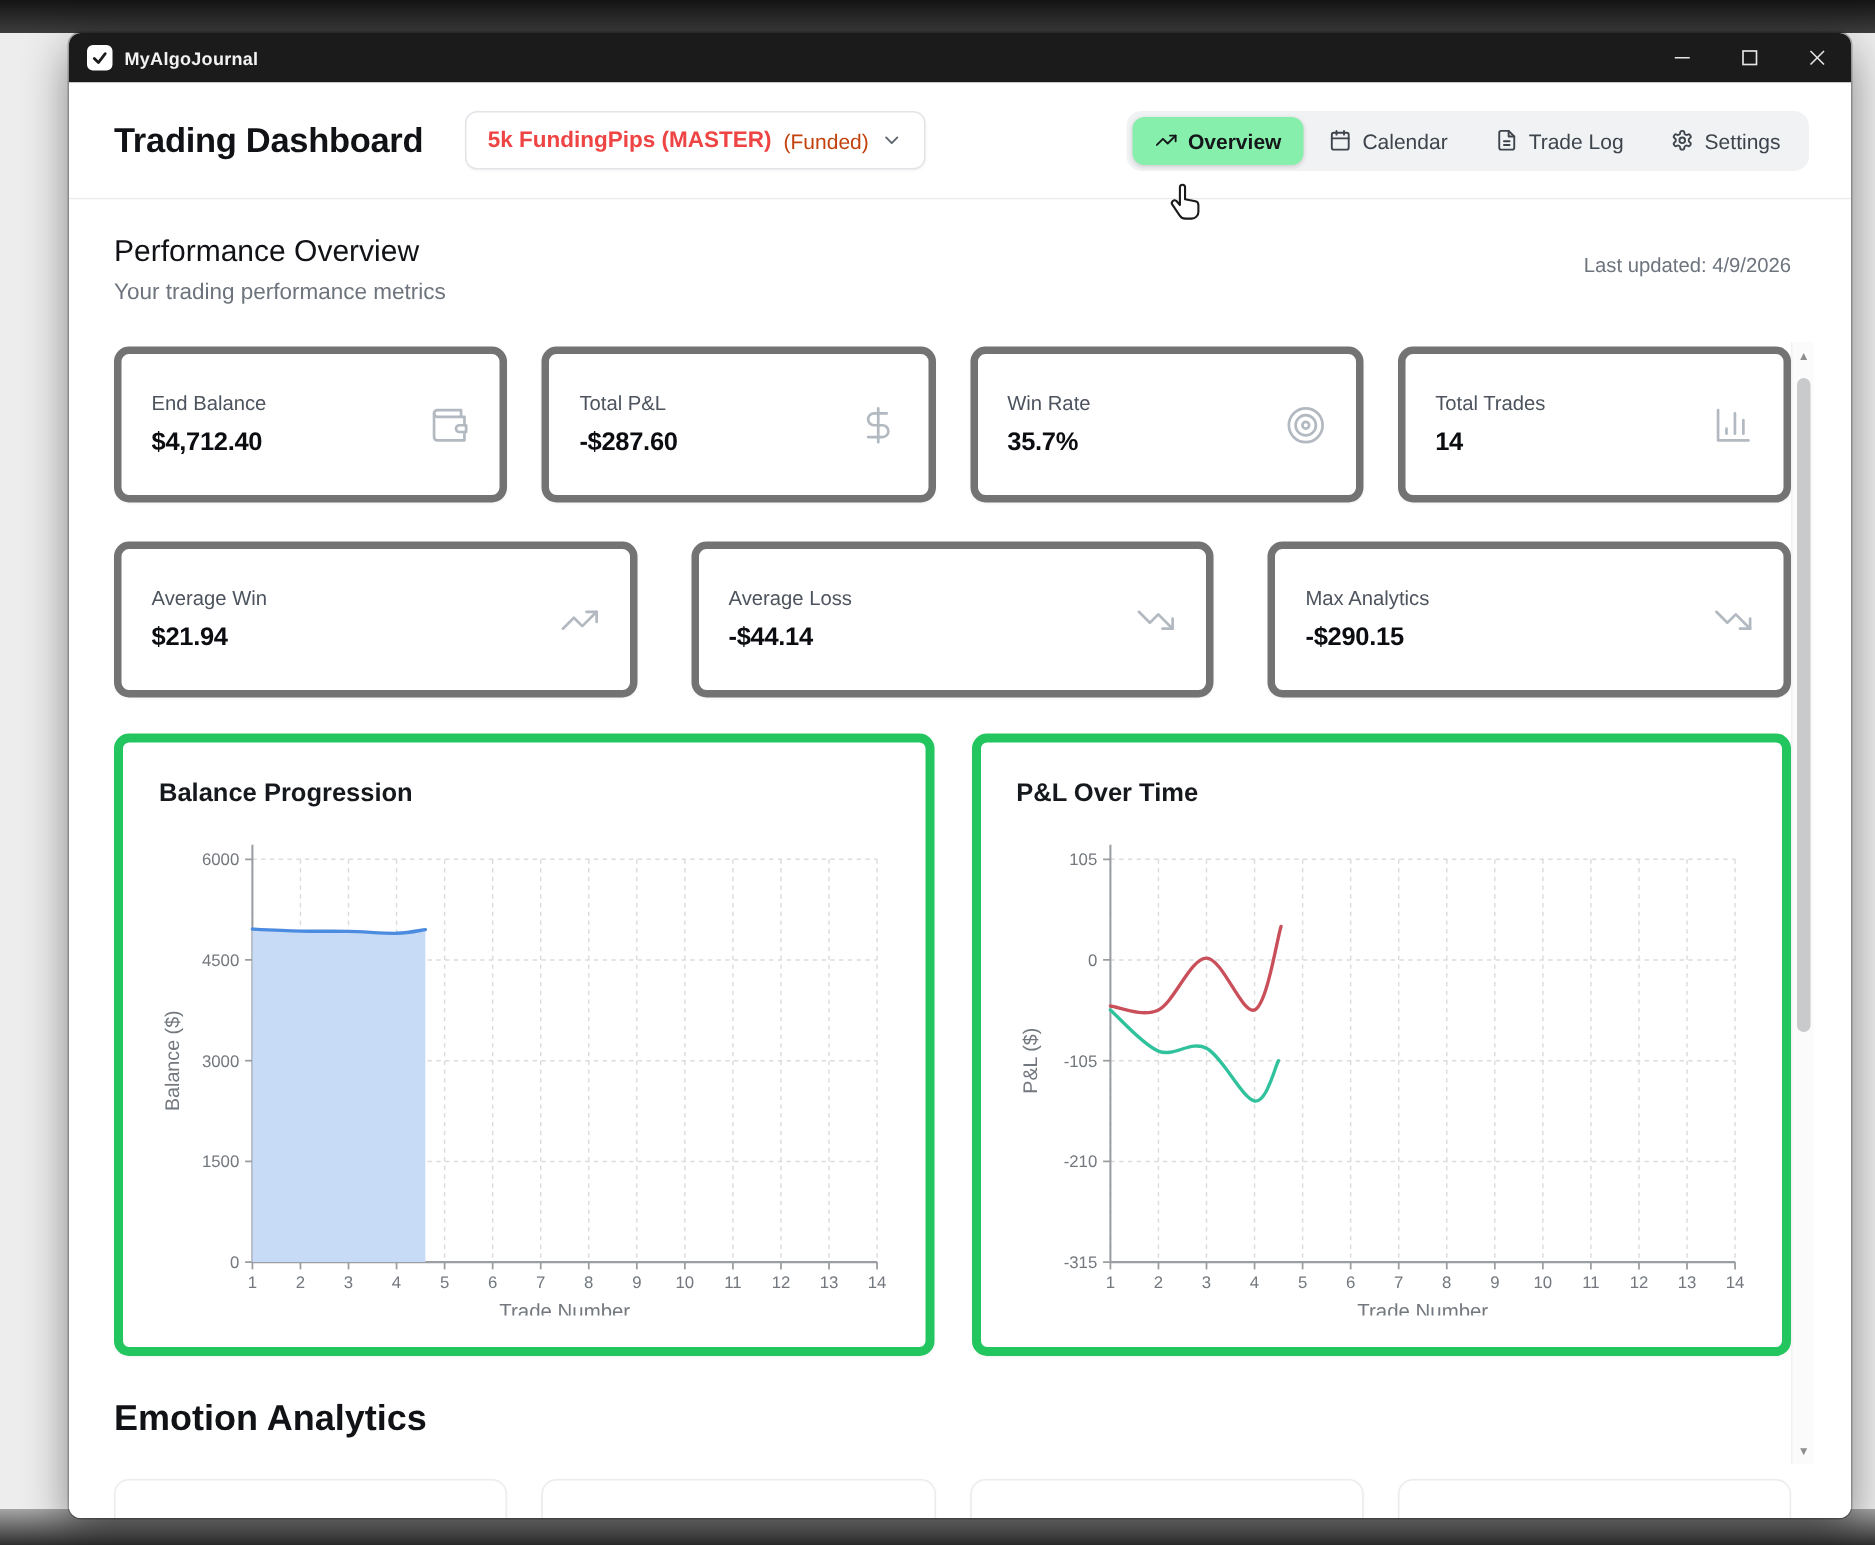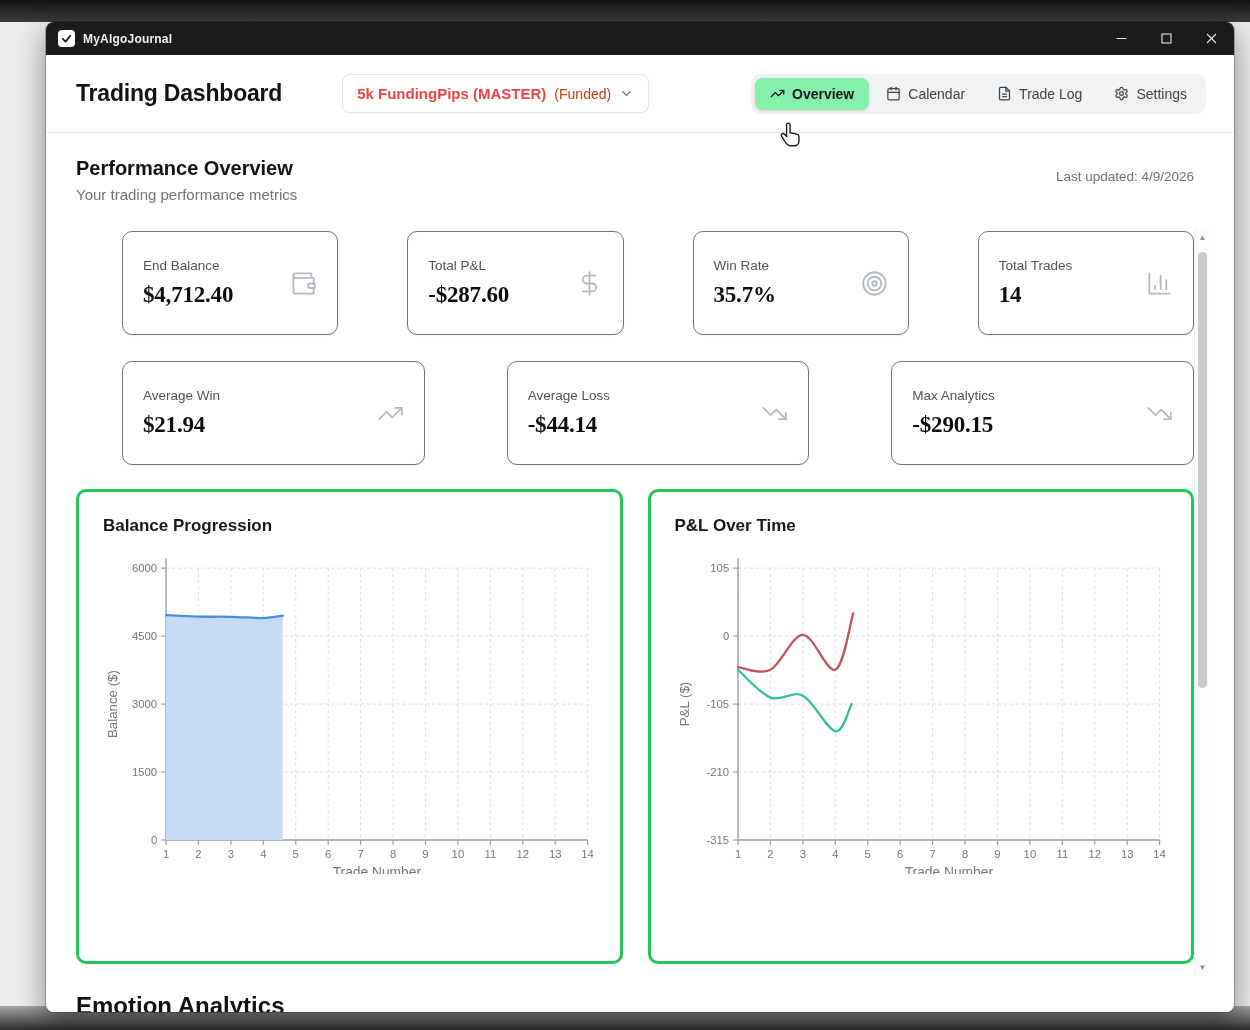--- a/index.html
+++ b/index.html
@@ -21,57 +21,57 @@
     display:flex; align-items:center; justify-content:center; margin-right:8px; }
   .app-logo svg { width:11px; height:11px; }
   .titlebar-title { color:#f2f2f2; font-size:12px; font-weight:600; letter-spacing:.2px; }
   .titlebar-spacer { flex:1; }
   .win-btn { width:45px; height:33px; display:flex; align-items:center; justify-content:center;
     color:#e6e6e6; cursor:default; }
   .win-btn svg { width:11px; height:11px; }
 
   
   .header { height:78px; display:flex; align-items:center; padding:0 28px 0 30px;
-    border-bottom:1px solid #e9eaec; background:#fff; position:relative;gap:32px; }
+    border-bottom:1px solid #e9eaec; background:#fff; position:relative; }
   .page-title { font-size:23px; font-weight:800; color:#101215; letter-spacing:-.2px; }
   .account-selector { margin-left:28px; display:flex; align-items:center; gap:8px;
     border:1px solid #e2e4e7; border-radius:8px; padding:10px 14px; background:#fff;
     box-shadow:0 1px 2px rgba(0,0,0,.04); cursor:pointer; }
   .account-name { font-size:15px; font-weight:600; color:#ef4444; }
   .account-badge { font-size:14px; color:#c2410c; }
   .account-selector svg { width:15px; height:15px; stroke:#5d646c; }
   .hdr-spacer { flex:1; }
   .tabbar { background:#f0f2f4; border-radius:10px; padding:4px; display:flex; gap:2px; }
   .tab { display:flex; align-items:center; gap:7px; padding:8px 15px; border-radius:8px;
     font-size:14px; color:#3e444c; cursor:pointer; white-space:nowrap; }
   .tab svg { width:15px; height:15px; }
   .tab.active { background:#86efac; color:#14161a; font-weight:600;
     box-shadow:0 1px 3px rgba(0,0,0,.14); }
 
   .cursor-pointer { position:absolute; left:732px; top:66px; width:26px; height:30px; z-index:60; pointer-events:none; }
 
   
   .content { position:relative; height:879px; overflow:hidden; padding:24px 40px 0 30px; background:#fff; }
   .section-head { display:flex; align-items:flex-start; margin-bottom:28px; }
-  .section-title { font-size:20px; font-weight:700; color:#101215; }
+  .section-title { font-size:20px; font-weight:400; color:#101215; }
   .section-subtitle { font-size:15px; color:#6d747d; margin-top:6px; }
   .last-updated { margin-left:auto; font-size:13.5px; color:#6d747d; padding-top:12px; }
 
   .grid4 { display:grid; grid-template-columns:repeat(4,1fr); gap:23px; }
   .grid3 { display:grid; grid-template-columns:repeat(3,1fr); gap:36px; margin-top:26px; }
   .grid2 { display:grid; grid-template-columns:repeat(2,1fr); gap:25px; margin-top:24px; }
 
-  .stat-card { height:104px; background:#fff; border:1px solid #737373; border-radius:10px;
+  .stat-card { height:104px; background:#fff; border:5px solid #737373; border-radius:10px;
     padding:16px 20px; display:flex; align-items:center; justify-content:space-between;
-    box-shadow:0 1px 2px rgba(0,0,0,.04);margin-left:46px; }
+    box-shadow:0 1px 2px rgba(0,0,0,.04); }
   .stat-label { font-size:13.5px; color:#4d545e; margin-bottom:9px; }
-  .stat-value { font-size:23px; font-weight:800; color:#0b0d11; letter-spacing:-.2px;font-family:Liberation Serif, serif; }
+  .stat-value { font-size:17px; font-weight:800; color:#0b0d11; letter-spacing:-.2px; }
   .stat-icon { width:27px; height:27px; stroke:#b3b9c1; flex:none; }
 
-  .chart-card { height:475px; background:#fff; border:3px solid #22c55e; border-radius:10px;
+  .chart-card { height:415px; background:#fff; border:6px solid #22c55e; border-radius:10px;
     padding:24px; box-shadow:0 1px 2px rgba(0,0,0,.04); }
   .chart-title { font-size:17px; font-weight:700; color:#15181c; margin-bottom:8px; }
   .chart-card svg.plot { display:block; width:100%; height:330px; }
 
   .emotion-title { font-size:24px; font-weight:800; color:#101215; margin-top:28px; }
   .emotion-grid { display:grid; grid-template-columns:repeat(4,1fr); gap:23px; margin-top:26px; }
   .emotion-card { height:70px; background:#fff; border:1px solid #ececee; border-radius:10px;
     box-shadow:0 1px 2px rgba(0,0,0,.04); }
 
   

